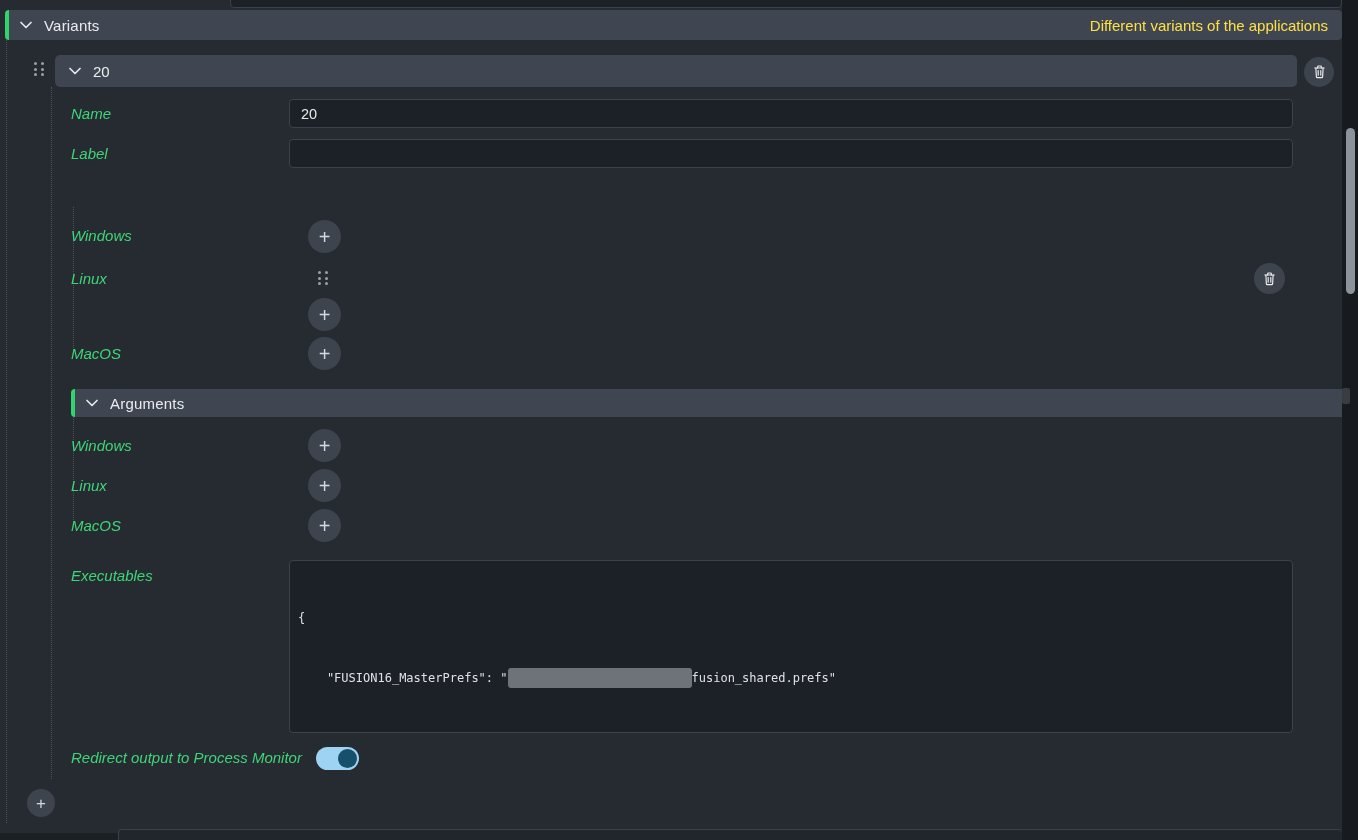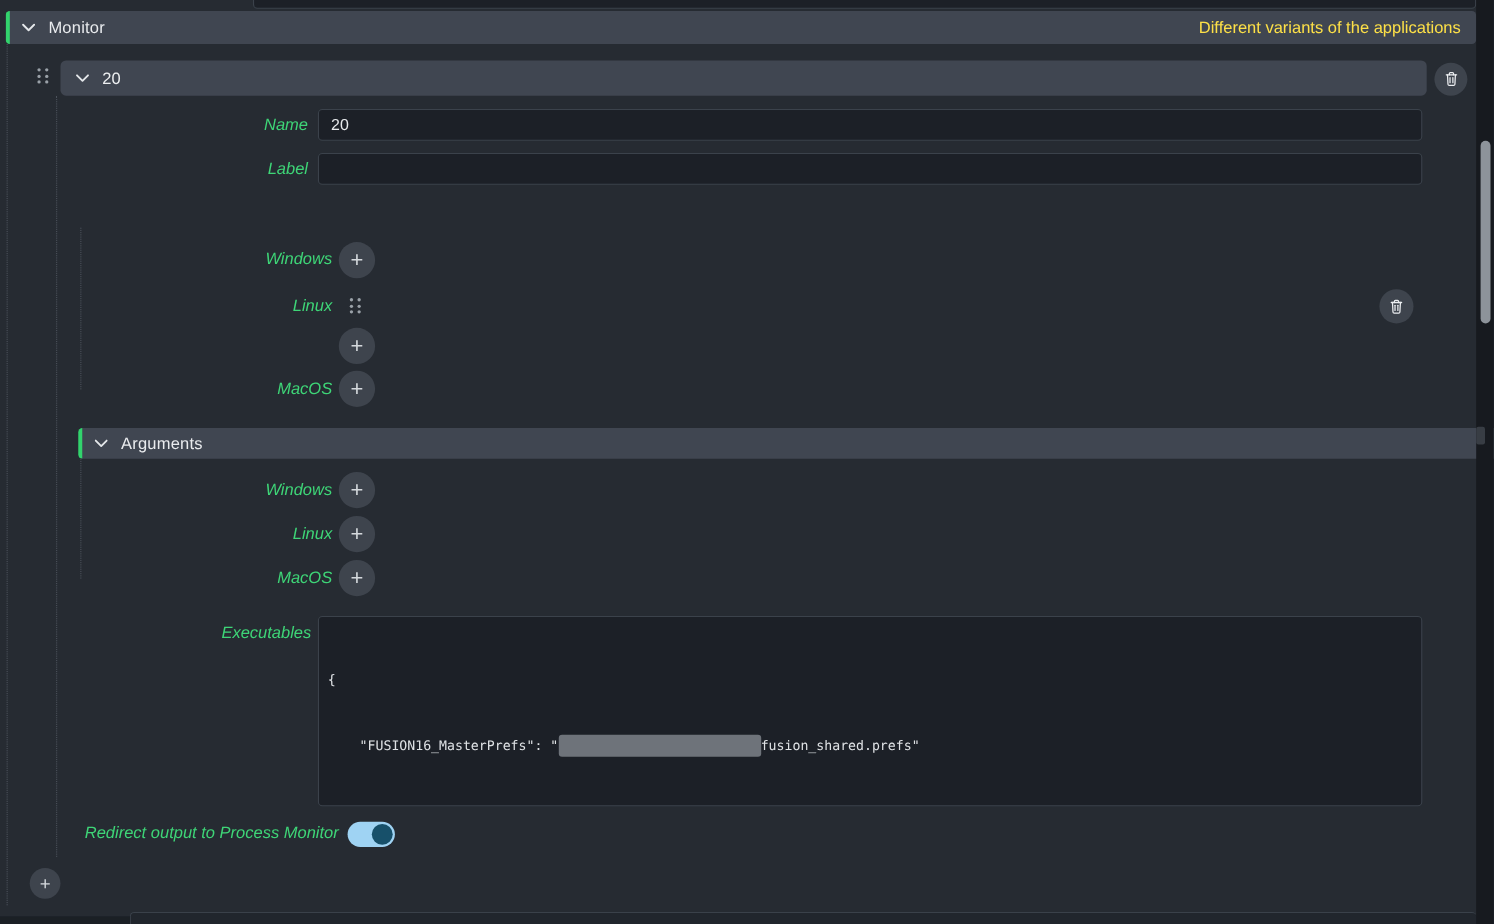--- a/index.html
+++ b/index.html
@@ -20,21 +20,21 @@
 
   .item-header {
     position:absolute; display:flex; align-items:center;
     background:#404651; border-radius:5px; color:#ecEEf1; font-size:15px;
   }
   .item-header .chev { margin-left:14px; display:flex; align-items:center; }
   .item-header .item-title { margin-left:12px; color:#eceef0; }
 
   
   .flabel {
-    position:absolute; text-align:right; font-style:italic;
+    position:absolute; text-align:left; font-style:italic;
     color:#3ed577; font-size:15px; white-space:nowrap;
   }
   .tinput {
     position:absolute; background:#1c2027; border:1px solid #3b424b; border-radius:4px;
     color:#e8eaed; font-size:14.5px; padding:0 11px; outline:none;
     font-family:"Liberation Sans","DejaVu Sans",sans-serif;
   }
 
   
   .plus-btn {
@@ -90,21 +90,21 @@
 <div class="screen">
 
   <div class="cutoff-top"></div>
 
   <div class="sec-header" style="left:5px; top:10px; width:1337px; height:30px;">
     <span class="chev">
       <svg width="12" height="8" viewBox="0 0 12 8" fill="none" stroke="#e4e7ea" stroke-width="1.7" stroke-linecap="round" stroke-linejoin="round">
           <path d="M1 1.5 L6 6.5 L11 1.5"></path>
         </svg>
     </span>
-    <span class="sec-title">Monitor</span>
+    <span class="sec-title">Variants</span>
     <span class="help">Different variants of the applications</span>
   </div>
 
   <div class="guide" style="left:6px; top:40px; height:783px;"></div>
   <div class="guide" style="left:51px; top:87px; height:692px;"></div>
   <div class="guide" style="left:73px; top:207px; height:147px;"></div>
   <div class="guide" style="left:73px; top:417px; height:109px;"></div>
 
   <span class="drag-handle" style="left:34px; top:62px;">
     <i></i>

